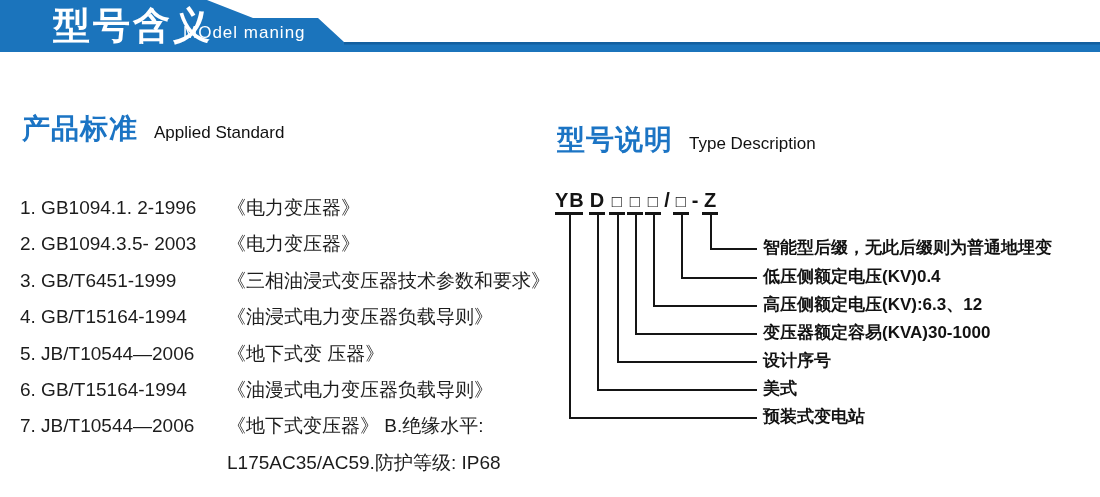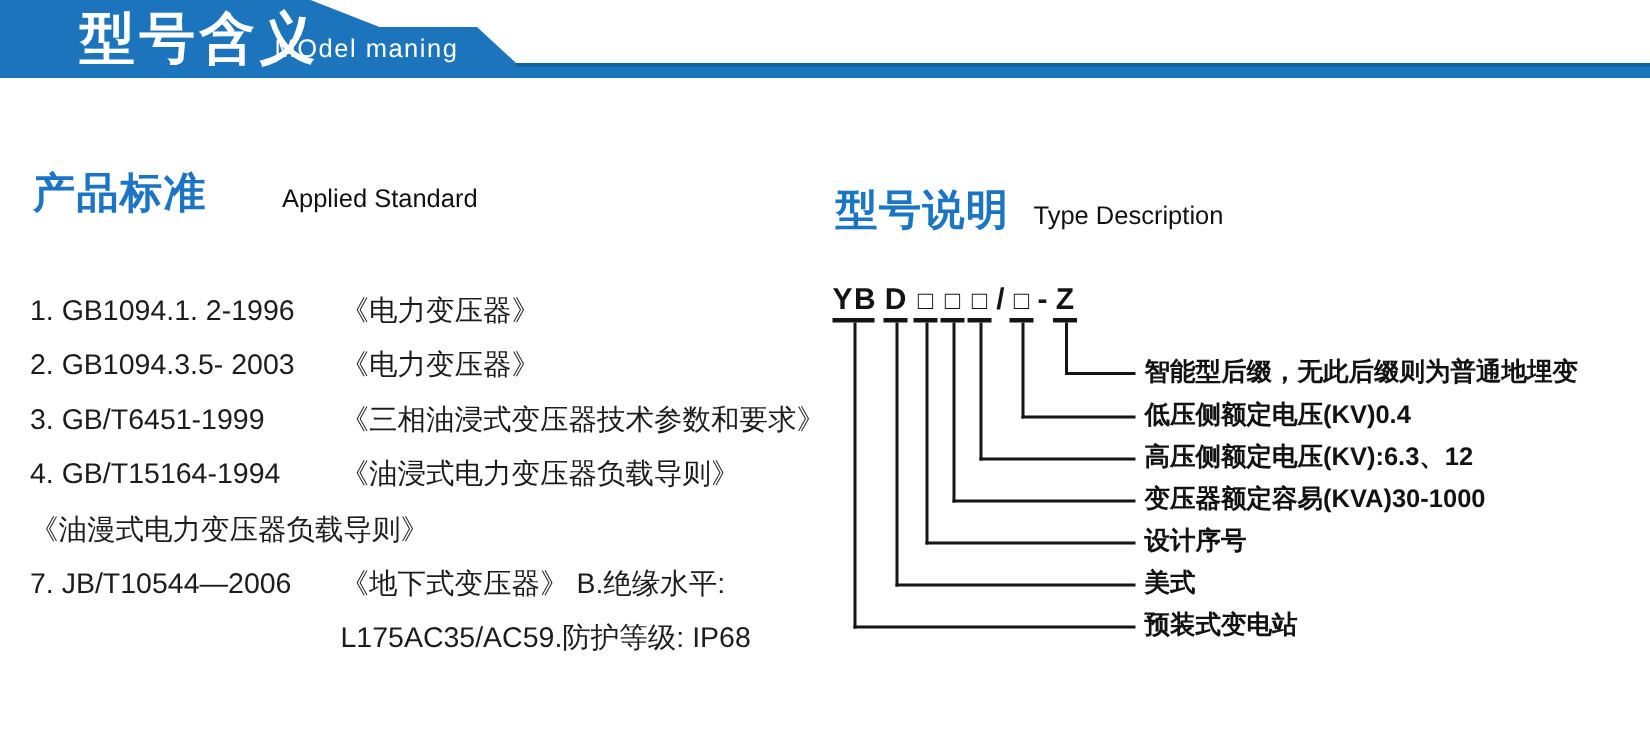--- a/index.html
+++ b/index.html
@@ -12,21 +12,21 @@
   .hdr-title{
     position:absolute;left:53px;top:5px;font-size:37px;font-weight:bold;color:#ffffff;
     letter-spacing:3px;line-height:42px;white-space:nowrap;
   }
   .hdr-sub{
     position:absolute;left:183px;top:24px;font-size:17px;color:#ffffff;
     letter-spacing:1px;line-height:18px;white-space:nowrap;
   }
   
   .sec-head{position:absolute;display:flex;align-items:baseline;white-space:nowrap;}
-  #std-head{left:22px;top:110px;gap:34px;}
+  #std-head{left:22px;top:110px;}
   #type-head{left:557px;top:121px;}
   .sec-head .zh{font-size:28px;font-weight:bold;color:#1b74c4;letter-spacing:1px;}
   .sec-head .en{font-size:17px;color:#111111;margin-left:16px;}
   
   #standards{position:absolute;left:20px;top:190px;}
   .std-row{display:flex;align-items:baseline;height:36.4px;line-height:36.4px;
     font-size:19px;color:#1c1c1c;white-space:nowrap;gap:15px;}
   .std-ref{display:inline-block;min-width:192px;}
   
   .seg{position:absolute;top:190px;height:22px;font-size:20px;font-weight:bold;
@@ -85,20 +85,25 @@
     </div>
     <div class="std-row">
       <span class="std-ref">3. GB/T6451-1999</span>
       <span class="std-title">《三相油浸式变压器技术参数和要求》</span>
     </div>
     <div class="std-row">
       <span class="std-ref">4. GB/T15164-1994</span>
       <span class="std-title">《油浸式电力变压器负载导则》</span>
     </div>
     <div class="std-row">
+      <span class="std-ref">5. JB/T10544—2006</span>
+      <span class="std-title">《地下式变 压器》</span>
+    </div>
+    <div class="std-row">
+      <span class="std-ref">6. GB/T15164-1994</span>
       <span class="std-title">《油漫式电力变压器负载导则》</span>
     </div>
     <div class="std-row">
       <span class="std-ref">7. JB/T10544—2006</span>
       <span class="std-title">《地下式变压器》 B.绝缘水平:</span>
     </div>
     <div class="std-row">
       <span class="std-ref"></span>
       <span class="std-title">L175AC35/AC59.防护等级: IP68</span>
     </div>

